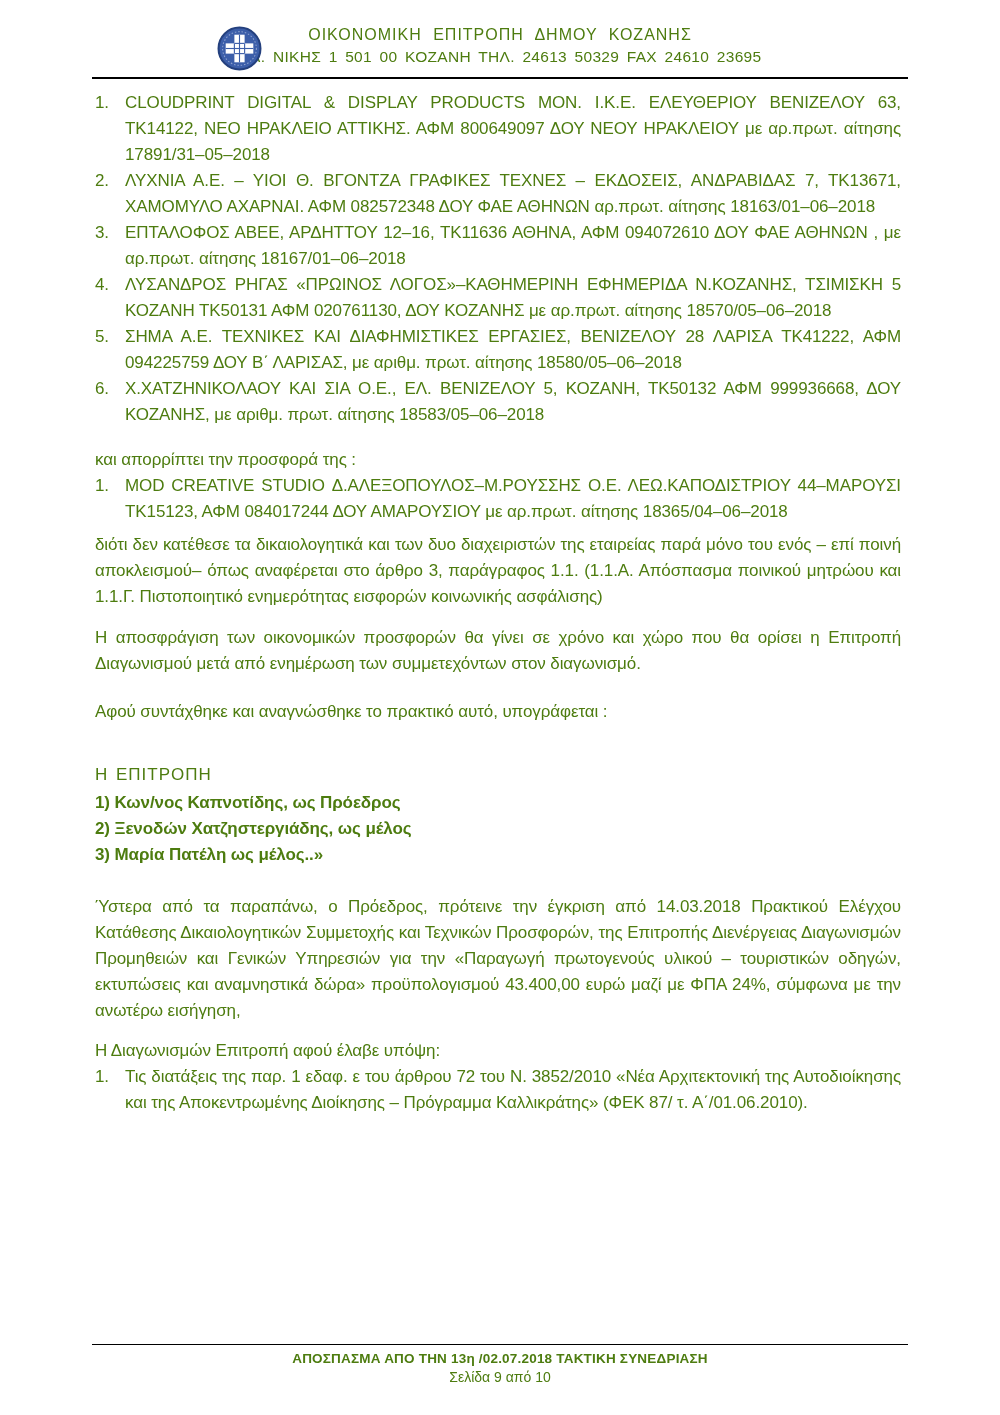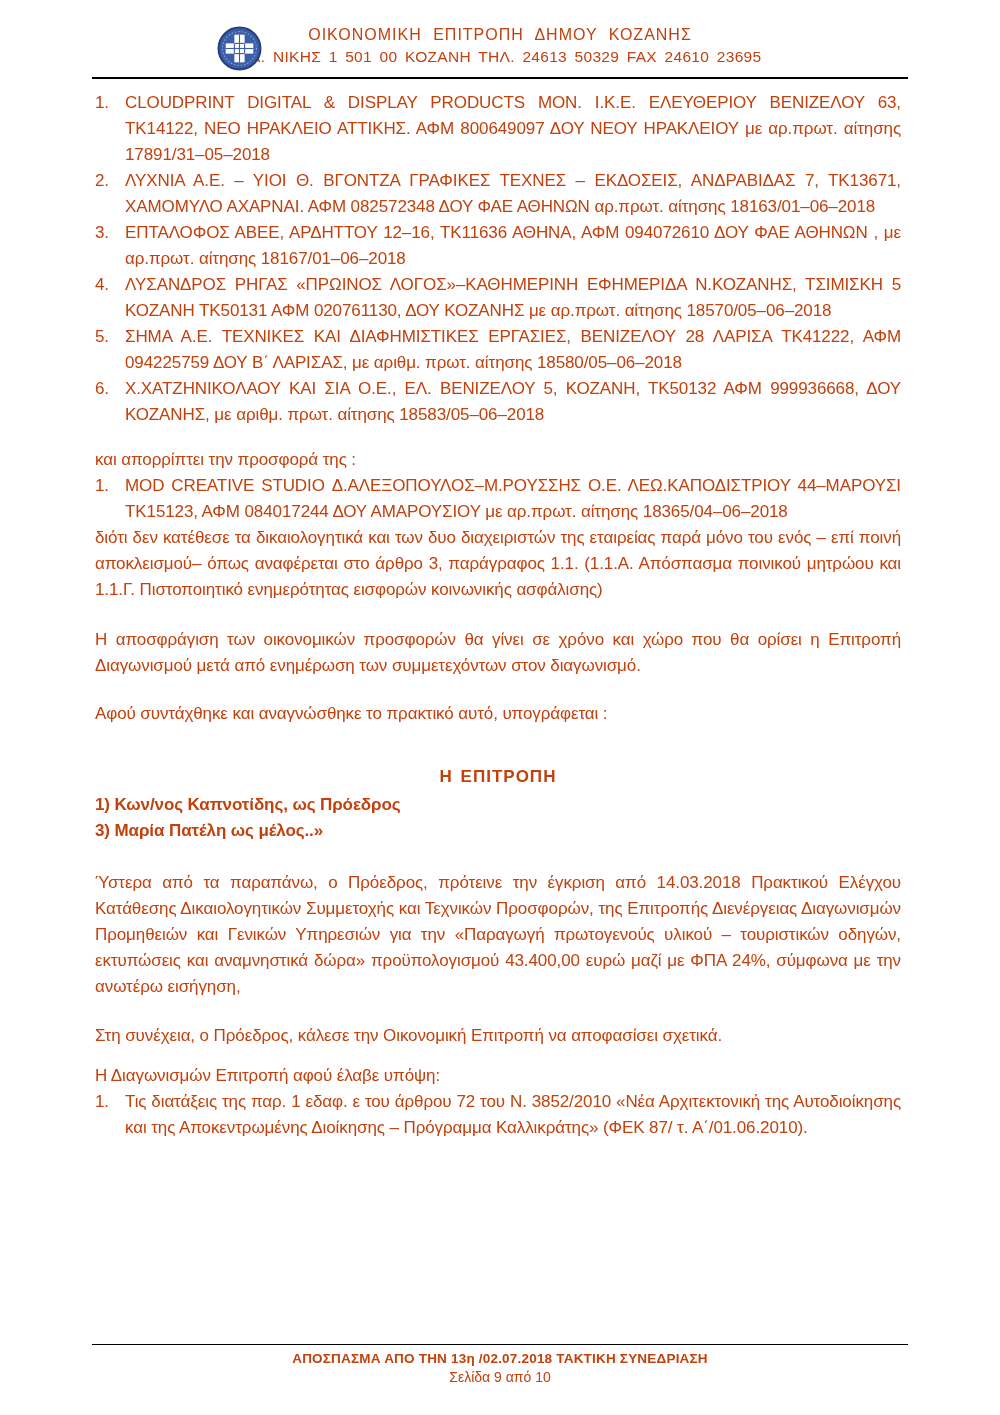--- a/index.html
+++ b/index.html
@@ -2,43 +2,43 @@
 <html><head>
 <meta charset="utf-8">
 <style>
   html,body{margin:0;padding:0;background:#e8e8e8;}
   .page{
     position:relative;
     width:1000px;height:1415px;
     margin:0 auto;
     background:#ffffff;
     font-family:"Liberation Sans", sans-serif;
-    color:#c2410c;
+    color:#4d7c0f;
     overflow:hidden;
   }
   
   .header{position:relative;padding-top:24px;text-align:center;}
   .logo{position:absolute;left:217px;top:26px;width:45px;height:45px;}
   .header-line1{font-size:16px;letter-spacing:1px;word-spacing:6px;line-height:22px;}
   .header-line2{font-size:15.5px;letter-spacing:.3px;word-spacing:3px;line-height:22px;}
   .header-rule{margin:9px 92px 0 92px;border-bottom:2px solid #000;}
   
   .content{
     position:absolute;left:95px;top:90px;width:806px;
     font-size:17px;line-height:26px;letter-spacing:-0.1px;
   }
   .jlist .li{display:flex;}
   .jlist .num{flex:0 0 30px;}
   .jlist .txt{flex:1;text-align:justify;}
   .para{text-align:justify;}
   .p-intro{margin-top:19px;}
-  .p-reason{}
-  .p-unseal{margin-top:24px;}
+  .p-reason{margin-top:7px;}
+  .p-unseal{margin-top:15px;}
   .p-signed{margin-top:22px;}
-  .committee-heading{margin-top:37px;text-align:center;letter-spacing:1px;word-spacing:2px;font-weight:bold;}
+  .committee-heading{margin-top:37px;text-align:left;letter-spacing:1px;word-spacing:2px;}
   .members{margin-top:2px;font-weight:bold;}
   .member{line-height:26px;}
   .p-proposal{margin-top:26px;}
   .p-invite{margin-top:23px;}
   .p-considered{margin-top:14px;}
   
   .footer{position:absolute;left:92px;right:92px;top:1344px;text-align:center;}
   .footer-rule{border-bottom:1.5px solid #000;}
   .footer-line1{margin-top:5px;font-size:13.5px;letter-spacing:.2px;line-height:18px;font-weight:bold;}
   .footer-line2{font-size:14px;line-height:18px;}
@@ -109,26 +109,26 @@
     <div class="para p-reason">διότι δεν κατέθεσε τα δικαιολογητικά και των δυο διαχειριστών της εταιρείας παρά μόνο του ενός – επί ποινή αποκλεισμού– όπως αναφέρεται στο άρθρο 3, παράγραφος 1.1. (1.1.Α. Απόσπασμα ποινικού μητρώου και 1.1.Γ. Πιστοποιητικό ενημερότητας εισφορών κοινωνικής ασφάλισης)</div>
 
     <div class="para p-unseal">Η αποσφράγιση των οικονομικών προσφορών θα γίνει σε χρόνο και χώρο που θα ορίσει η Επιτροπή Διαγωνισμού μετά από ενημέρωση των συμμετεχόντων στον διαγωνισμό.</div>
 
     <div class="para p-signed">Αφού συντάχθηκε και αναγνώσθηκε το πρακτικό αυτό, υπογράφεται  :</div>
 
     <div class="committee-heading">Η ΕΠΙΤΡΟΠΗ</div>
 
     <div class="members">
       <div class="member">1) Κων/νος Καπνοτίδης, ως Πρόεδρος</div>
+      <div class="member">2) Ξενοδών Χατζηστεργιάδης, ως  μέλος</div>
       <div class="member">3) Μαρία Πατέλη ως μέλος..»</div>
     </div>
 
     <div class="para p-proposal">Ύστερα από τα παραπάνω, ο Πρόεδρος, πρότεινε την έγκριση από 14.03.2018 Πρακτικού Ελέγχου Κατάθεσης Δικαιολογητικών Συμμετοχής και Τεχνικών Προσφορών, της Επιτροπής Διενέργειας Διαγωνισμών Προμηθειών και Γενικών Υπηρεσιών για την «Παραγωγή πρωτογενούς υλικού – τουριστικών οδηγών, εκτυπώσεις και αναμνηστικά δώρα» προϋπολογισμού 43.400,00 ευρώ μαζί με ΦΠΑ 24%, σύμφωνα με την ανωτέρω εισήγηση,</div>
 
-    <div class="para p-invite">Στη συνέχεια, ο Πρόεδρος,  κάλεσε την Οικονομική Επιτροπή να αποφασίσει σχετικά.</div>
 
     <div class="p-considered">Η Διαγωνισμών Επιτροπή  αφού  έλαβε  υπόψη:</div>
 
     <div class="jlist">
       <div class="li">
         <span class="num">1.</span>
         <span class="txt">Τις διατάξεις της παρ. 1 εδαφ. ε του άρθρου 72 του Ν. 3852/2010 «Νέα Αρχιτεκτονική της Αυτοδιοίκησης και της Αποκεντρωμένης Διοίκησης – Πρόγραμμα Καλλικράτης» (ΦΕΚ 87/ τ. Α΄/01.06.2010).</span>
       </div>
     </div>
 

